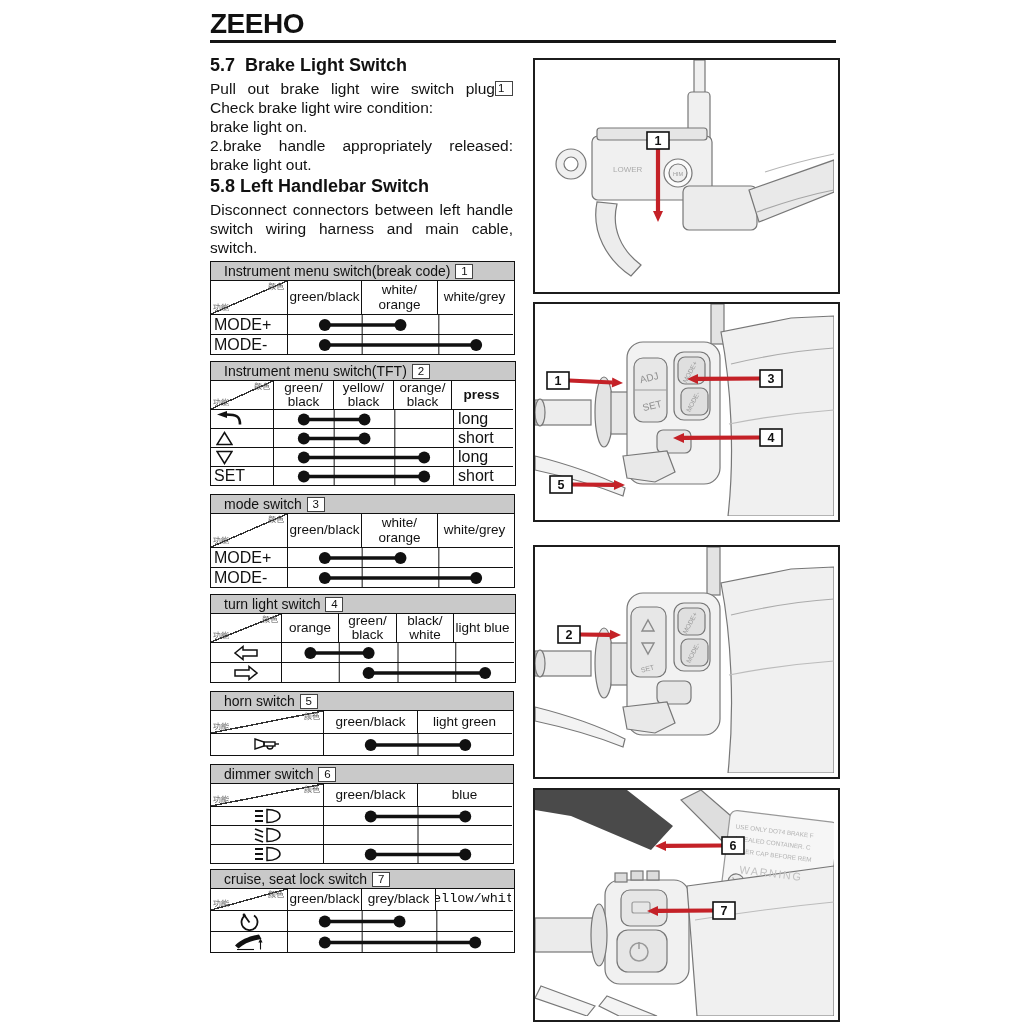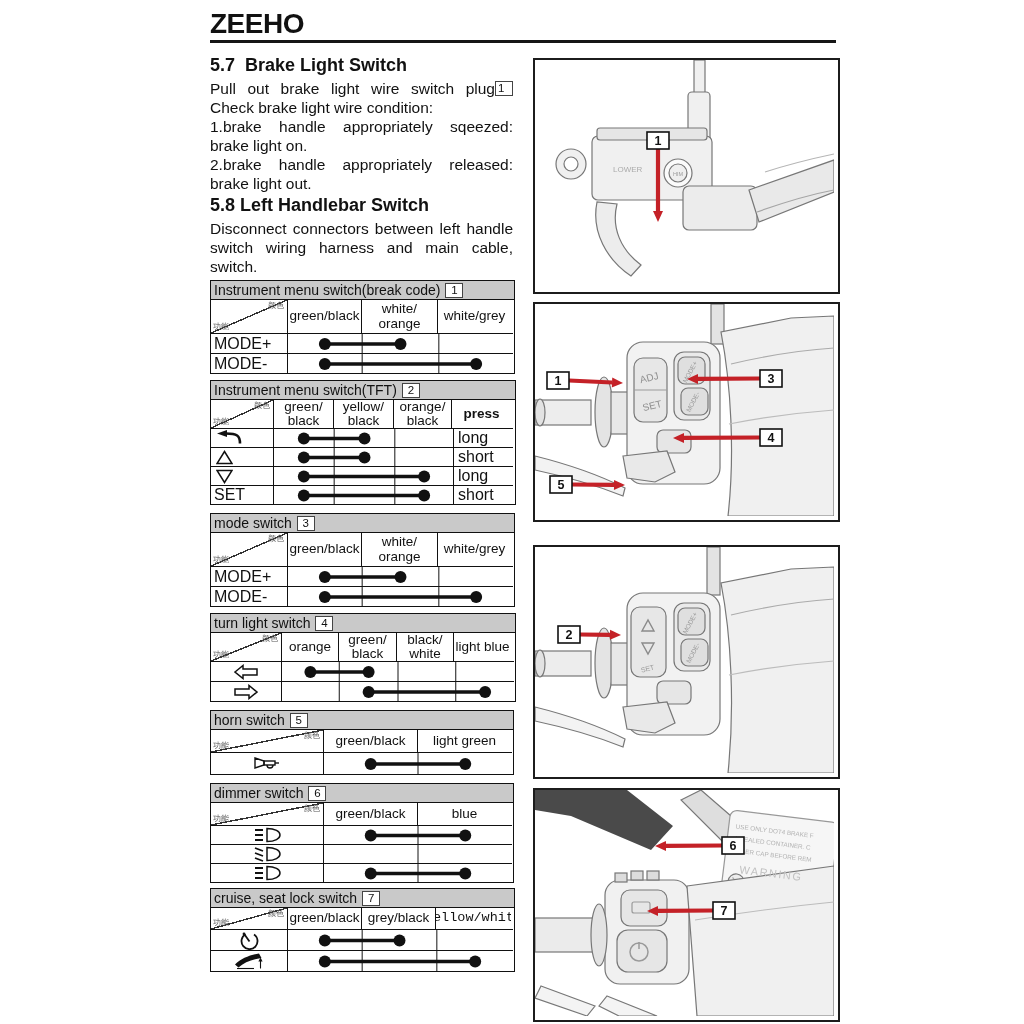--- a/index.html
+++ b/index.html
@@ -12,21 +12,21 @@
   .left-col{position:absolute;left:210px;top:54px;width:303px;}
   h2.sec{font-size:18px;font-weight:700;margin:0 0 2px 0;line-height:23px;white-space:pre-wrap;}
   .para{margin:0 0 1px 0;}
   .line{font-size:15.5px;line-height:19px;white-space:pre-wrap;}
   .line.justify{text-align:justify;text-align-last:justify;}
   .refbox{display:inline-block;border:1px solid #444;background:#fff;font-size:11.5px;line-height:13px;
           min-width:12px;padding:0 2px;text-align:center;vertical-align:2px;}
   
   .swtable{border:1.6px solid #111;margin-top:4px;background:#fff;}
   .ttl{background:#c9c9c9;border-bottom:1px solid #111;height:18px;display:flex;align-items:center;
-       padding:0 3px;font-size:14px;white-space:pre;}
+       padding:0 13px;font-size:14px;white-space:pre;}
   .ttl .refbox{margin-left:5px;background:#fff;}
   .trow{display:flex;}
   .trow + .trow .cell{border-top:1px solid #111;}
   .cell{box-sizing:border-box;display:flex;align-items:center;overflow:hidden;}
   .cell + .cell{border-left:1px solid #111;}
   .hcell{justify-content:center;text-align:center;font-size:13.5px;line-height:14.5px;white-space:pre-line;}
   .diag{position:relative;background-image:linear-gradient(to bottom right,transparent calc(50% - .7px),
         #333 calc(50% - .7px),#333 calc(50% + .7px),transparent calc(50% + .7px));}
   .diag .dtop{position:absolute;top:0;right:3px;font-size:8px;color:#555;font-family:Liberation Serif, serif;}
   .diag .dbot{position:absolute;bottom:1px;left:2px;font-size:8px;color:#555;}
@@ -48,21 +48,20 @@
 
 <div class="page">
   <div class="brand">ZEEHO</div>
   <div class="brand-rule"></div>
 
   <div class="left-col">
     <h2 class="sec">5.7  Brake Light Switch</h2>
     <div class="para">
         <div class="line justify">Pull out brake light wire switch plug<span class="refbox">1</span></div>
         <div class="line">Check brake light wire condition:</div>
-        <div class="line justify">1.brake handle appropriately sqeezed:</div>
         <div class="line">brake light on.</div>
         <div class="line justify">2.brake handle appropriately released:</div>
         <div class="line">brake light out.</div>
       </div>
     <h2 class="sec">5.8 Left Handlebar Switch</h2>
     <div class="para">
         <div class="line justify">Disconnect connectors between left handle</div>
         <div class="line justify">switch wiring harness and main cable,</div>
         <div class="line">switch.</div>
       </div>

